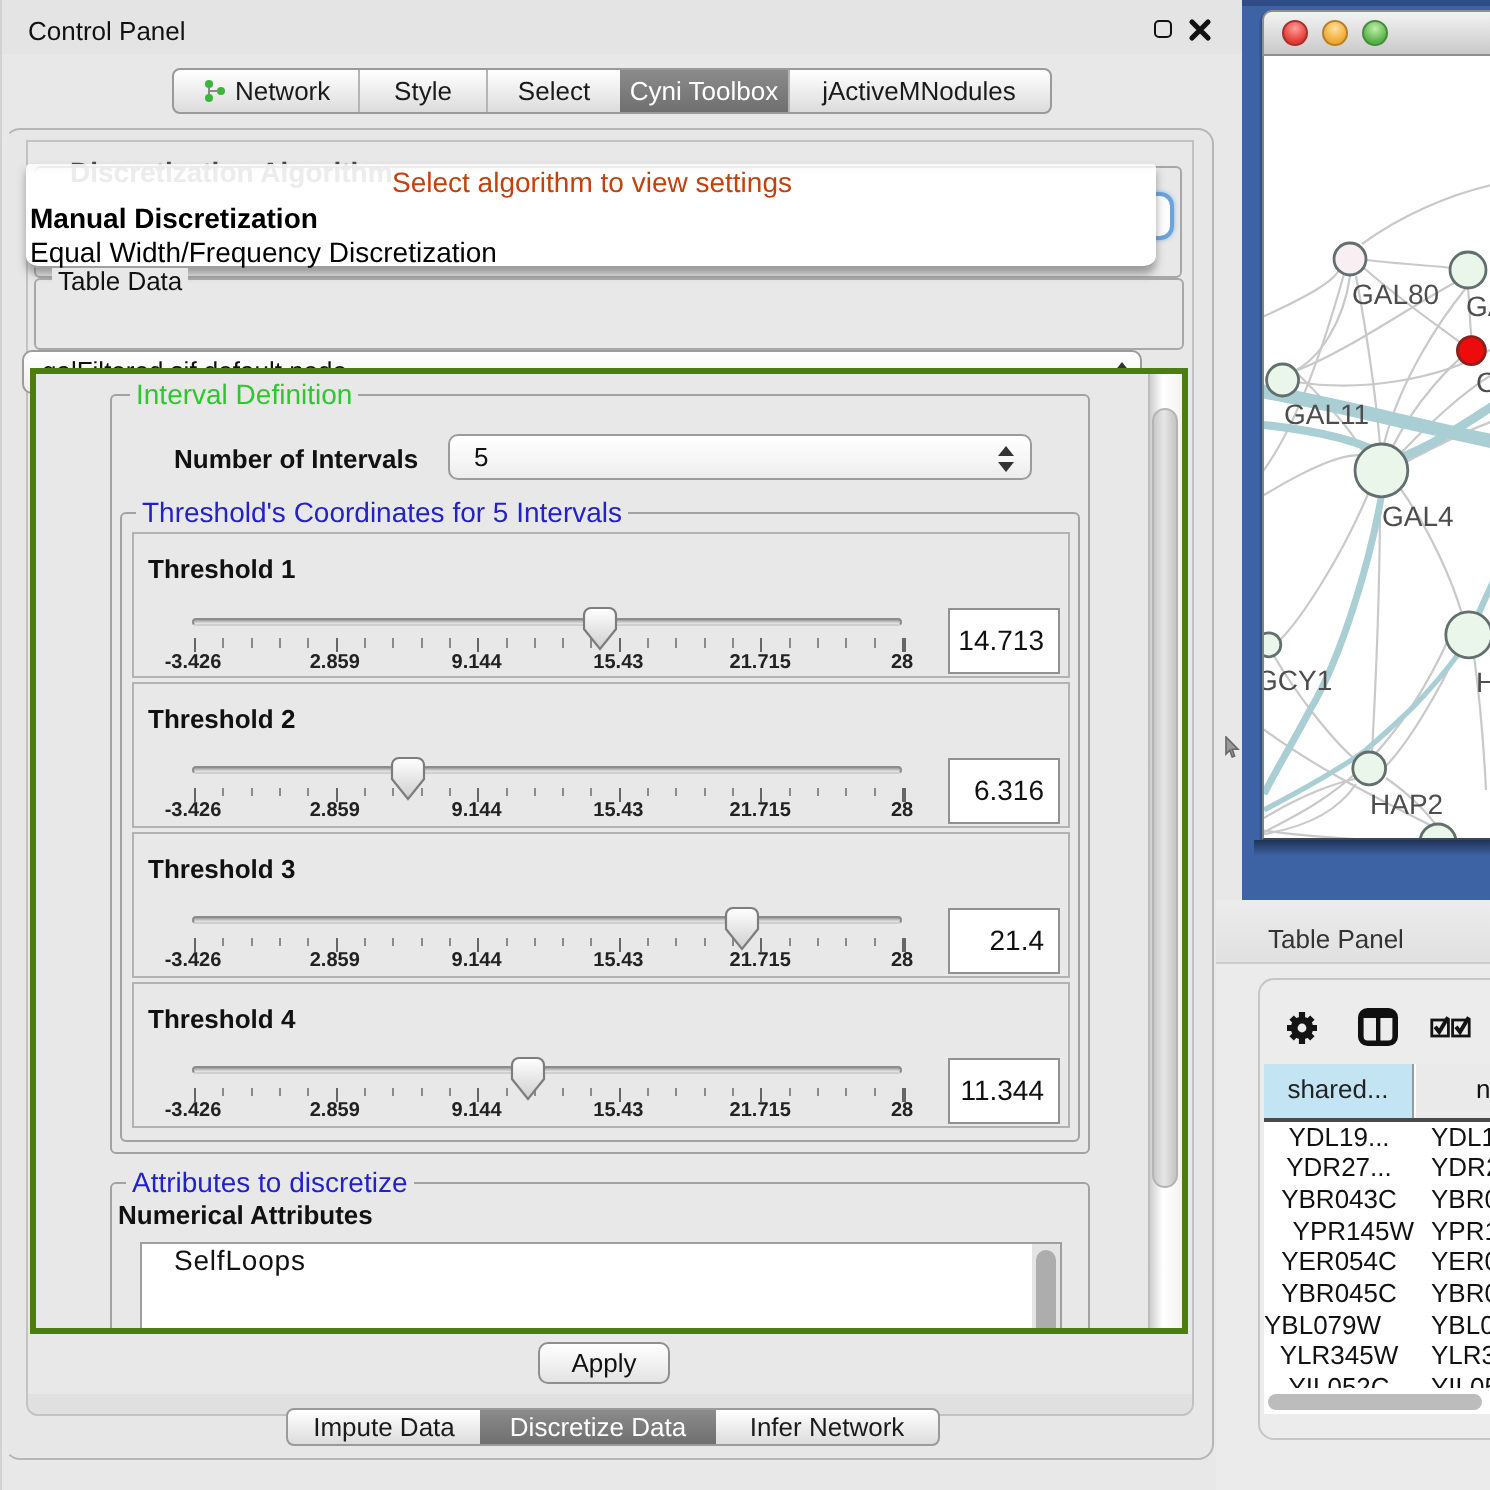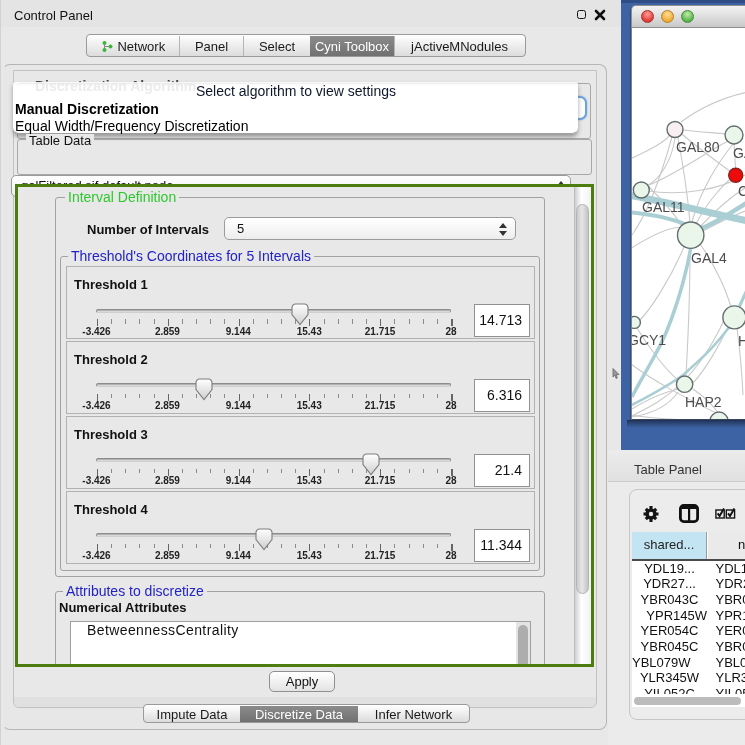--- a/index.html
+++ b/index.html
@@ -29,38 +29,38 @@
 <svg class="abs" style="left:594px; top:9px;" width="12" height="12" viewBox="0 0 12 12">
  <path d="M2 2 L10 10 M10 2 L2 10" stroke="#111" stroke-width="2.6" stroke-linecap="round"></path>
 </svg>
 
 <div class="abs" id="toptabs" style="left:86px; top:34px; width:440px; height:23px; border:1px solid #9a9a9a; border-radius:4px; background:linear-gradient(#ffffff,#dcdcdc); overflow:hidden; white-space:nowrap; line-height:21px;">
  <div class="seg" style="width:92px;"><svg width="13" height="13" viewBox="0 0 13 13" style="vertical-align:-2px;">
         <path d="M3.5 3 L3.5 10 M3.5 6.5 L9 6.5" stroke="#8a8a8a" stroke-width="1"></path>
         <circle cx="3.5" cy="3" r="2" fill="#3db53d"></circle>
         <circle cx="3.5" cy="10" r="2" fill="#3db53d"></circle>
         <circle cx="9.5" cy="6.5" r="2" fill="#3db53d"></circle>
-      </svg> Network</div><div class="seg" style="width:64px; border-left:1px solid #b5b5b5;">Panel</div><div class="seg" style="width:67px; border-left:1px solid #b5b5b5;">Select</div><div class="seg" style="width:84px; background:linear-gradient(#8b8b8b,#6f6f6f); color:#fff;">Cyni Toolbox</div><div class="seg" style="width:130px; border-left:1px solid #b5b5b5;">jActiveMNodules</div>
+      </svg> Network</div><div class="seg" style="width:64px; border-left:1px solid #b5b5b5;">Style</div><div class="seg" style="width:67px; border-left:1px solid #b5b5b5;">Select</div><div class="seg" style="width:84px; background:linear-gradient(#8b8b8b,#6f6f6f); color:#fff;">Cyni Toolbox</div><div class="seg" style="width:130px; border-left:1px solid #b5b5b5;">jActiveMNodules</div>
 </div>
 
 <div class="abs" style="left:2px; top:64px; width:605px; height:666px; border:1.5px solid #b6b6b6; border-left-color:#e9e9e9; border-radius:8px; background:#e7e7e7;"></div>
 
 <div class="abs" style="left:13px; top:70px; width:584px; height:638px; border:1px solid #c2c2c2; border-radius:0 0 6px 6px; background:#e8e8e8;"></div>
 <div class="abs" style="left:14px; top:697px; width:582px; height:10px; background:#e0e0e0; border-radius:0 0 6px 6px;"></div>
 
 <div class="gbox" style="left:17px; top:83px; width:574px; height:56px; border-radius:3px;"></div>
 
 <div class="abs" style="left:490px; top:96px; width:97px; height:24px; border:2.5px solid #6ba3dd; border-radius:7px; background:#fdfdfd; box-shadow:0 0 2px #85b4e4;"></div>
 
 <div class="abs" style="left:35px; top:78px; font-size:14px; font-weight:bold; color:#4a4a4a;">Discretization Algorithm</div>
 <div class="abs" style="left:13px; top:82px; width:565px; height:52px; border-radius:2px 2px 6px 6px;
  background:linear-gradient(rgba(255,255,255,0.72) 0px, #ffffff 5px); box-shadow:0 3px 4px rgba(90,90,90,0.55); border-bottom:1px solid #9f9f9f; overflow:hidden;">
   <div style="position:absolute; left:22px; top:-4px; font-size:14px; font-weight:bold; color:#ececec;">Discretization Algorithm</div>
 </div>
-<div class="abs" style="left:196px; top:83px; width:210px; font-size:14px; color:#0f172a;">Select algorithm to view settings</div>
+<div class="abs" style="left:196px; top:83px; width:210px; font-size:14px; color:#c2410c;">Select algorithm to view settings</div>
 <div class="abs" style="left:15px; top:101px; font-size:14px; font-weight:bold; color:#000;">Manual Discretization</div>
 <div class="abs" style="left:15px; top:118px; font-size:14px; color:#000;">Equal Width/Frequency Discretization</div>
 
 <div class="gbox" style="left:17px; top:139px; width:575px; height:36px;"></div>
 <div class="gtitle" style="left:26px; top:134px; color:#111;">Table Data</div>
 <div class="combo" style="left:11px; top:153px; width:560px; height:22px; line-height:20px;margin-top:22px;">
   <span style="padding-left:9px;">galFiltered.sif default node</span>
   <span class="up" style="right:5px; top:5px;"></span><span class="dn" style="right:5px; top:12px;"></span>
 </div>
 
@@ -170,21 +170,21 @@
         <path d="M1,4.5 a3.5,3.5 0 0 1 3.5,-3.5 h9 a3.5,3.5 0 0 1 3.5,3.5 v7 L9,21.5 L1,11.5 Z" fill="url(#thg3)" stroke="#7d7d7d" stroke-width="1.1"></path>
       </svg>
       <div class="vbox" style="left:407px; top:37px;">11.344</div>
     </div>
 
  <div class="gbox" style="left:37px; top:404px; width:490px; height:120px; border-color:#a2a2a2;">
    <div class="gtitle" style="left:7px; color:#2222c8; font-size:14px;">Attributes to discretize</div>
  </div>
  <div class="abs" style="left:41px; top:413px; font-size:13px; font-weight:bold; color:#111;">Numerical Attributes</div>
  <div class="abs" style="left:52px; top:434px; width:461px; height:60px; background:#ffffff; border:1px solid #9f9f9f; font-size:14px; letter-spacing:0.4px; color:#111;">
-   <div style="padding-left:16px; height:17.8px; line-height:17.8px;">BetweennessCentrality</div>
+   <div style="padding-left:16px; height:17.8px; line-height:17.8px;">SelfLoops</div>
    <div class="abs" style="right:0; top:0; width:14px; height:60px; background:#e4e4e4;"></div>
    <div class="abs" style="right:2px; top:3px; width:10px; height:57px; background:#adadad; border-radius:5px 5px 0 0;"></div>
  </div>
 
  <div class="abs" style="right:0; top:0; width:17px; height:100%; background:linear-gradient(to right,#cfcfcf,#ffffff 40%,#f2f2f2); border-left:1px solid #bdbdbd;"></div>
  <div class="abs" style="right:2px; top:17px; width:13px; height:390px; background:linear-gradient(to right,#c9c9c9,#e6e6e6 45%,#c4c4c4); border-radius:7px; border:1px solid #b4b4b4;"></div>
 </div>
 
 <div class="abs" style="left:269px; top:671px; width:66px; height:21px; border:1px solid #8f8f8f; border-radius:5px; background:linear-gradient(#ffffff,#e3e3e3); font-size:13px; text-align:center; line-height:19px; color:#111;">Apply</div>
 

